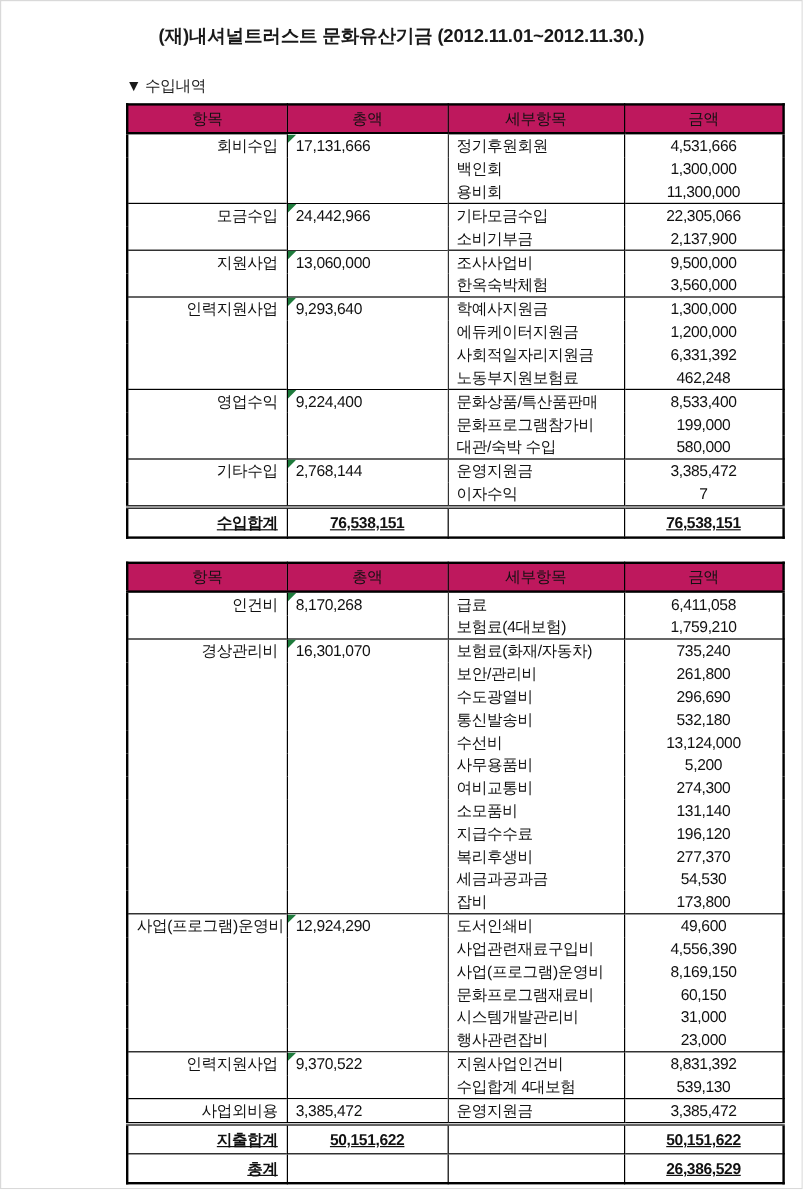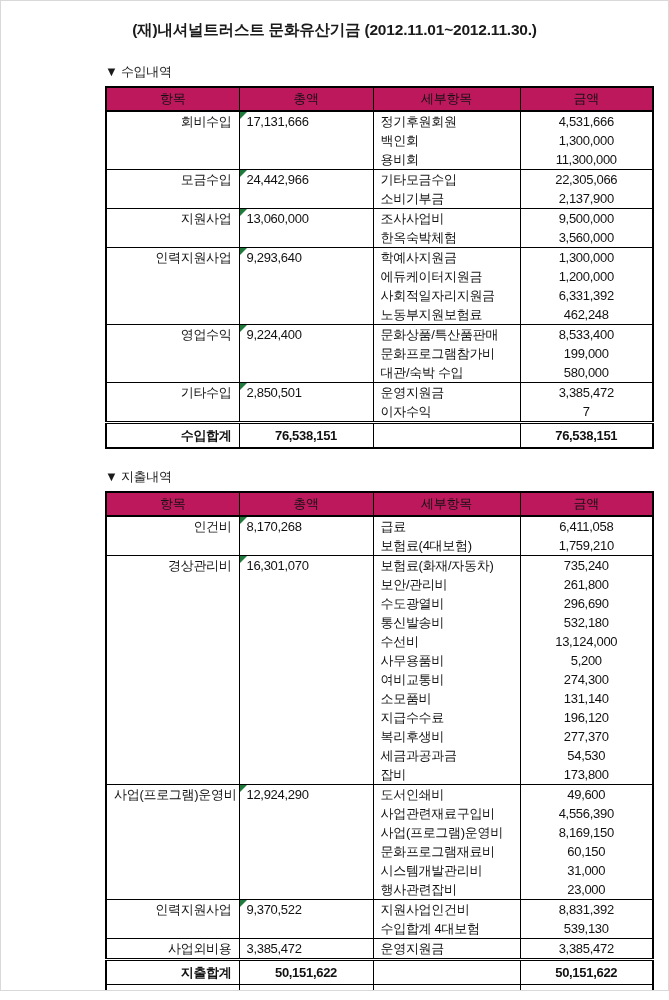--- a/index.html
+++ b/index.html
@@ -72,20 +72,21 @@
   .marker {
     position:absolute; top:0; left:0;
     width:0; height:0;
     border-top:7px solid #1e7b3c;
     border-right:7px solid transparent;
   }
   tr.summary td {
     font-weight:700;
     height:23px; line-height:23px;
     border-top:1px solid #000;
+    text-decoration:underline;
   }
   tr.summary.double-rule td { border-top:3px double #000; }
 </style>
 </head>
 <body>
 
 <div class="page">
   <div class="doc-title">(재)내셔널트러스트 문화유산기금 (2012.11.01~2012.11.30.)</div>
 
   <div class="section first">
@@ -167,40 +168,39 @@
           <tr>
             <td class="detail-cell">문화프로그램참가비</td>
             <td class="amount-cell">199,000</td>
           </tr>
           <tr>
             <td class="detail-cell">대관/숙박 수입</td>
             <td class="amount-cell">580,000</td>
           </tr>
           <tr class="group-start">
             <td class="item-cell" rowspan="2">기타수입</td>
-            <td class="total-cell" rowspan="2"><span class="marker" style="border-top-color: rgb(30, 123, 60);"></span><span>2,850,501</span></td>
+            <td class="total-cell" rowspan="2"><span class="marker" style="border-top-color: rgb(30, 123, 60);"></span><span>2,768,144</span></td>
             <td class="detail-cell">운영지원금</td>
             <td class="amount-cell">3,385,472</td>
           </tr>
           <tr>
             <td class="detail-cell">이자수익</td>
             <td class="amount-cell">7</td>
           </tr>
           <tr class="summary double-rule">
             <td class="item-cell">수입합계</td>
             <td class="amount-cell">76,538,151</td>
             <td class="detail-cell"></td>
             <td class="amount-cell">76,538,151</td>
           </tr>
         </tbody>
       </table>
   </div>
 
   <div class="section second">
-    <div class="section-label">▼ 지출내역</div>
     <table class="fin" id="table-1">
         <colgroup>
           <col style="width: 133px;">
           <col style="width: 134px;">
           <col style="width: 147px;">
           <col style="width: 133px;">
         </colgroup>
         <thead>
           <tr>
             <th>항목</th>

